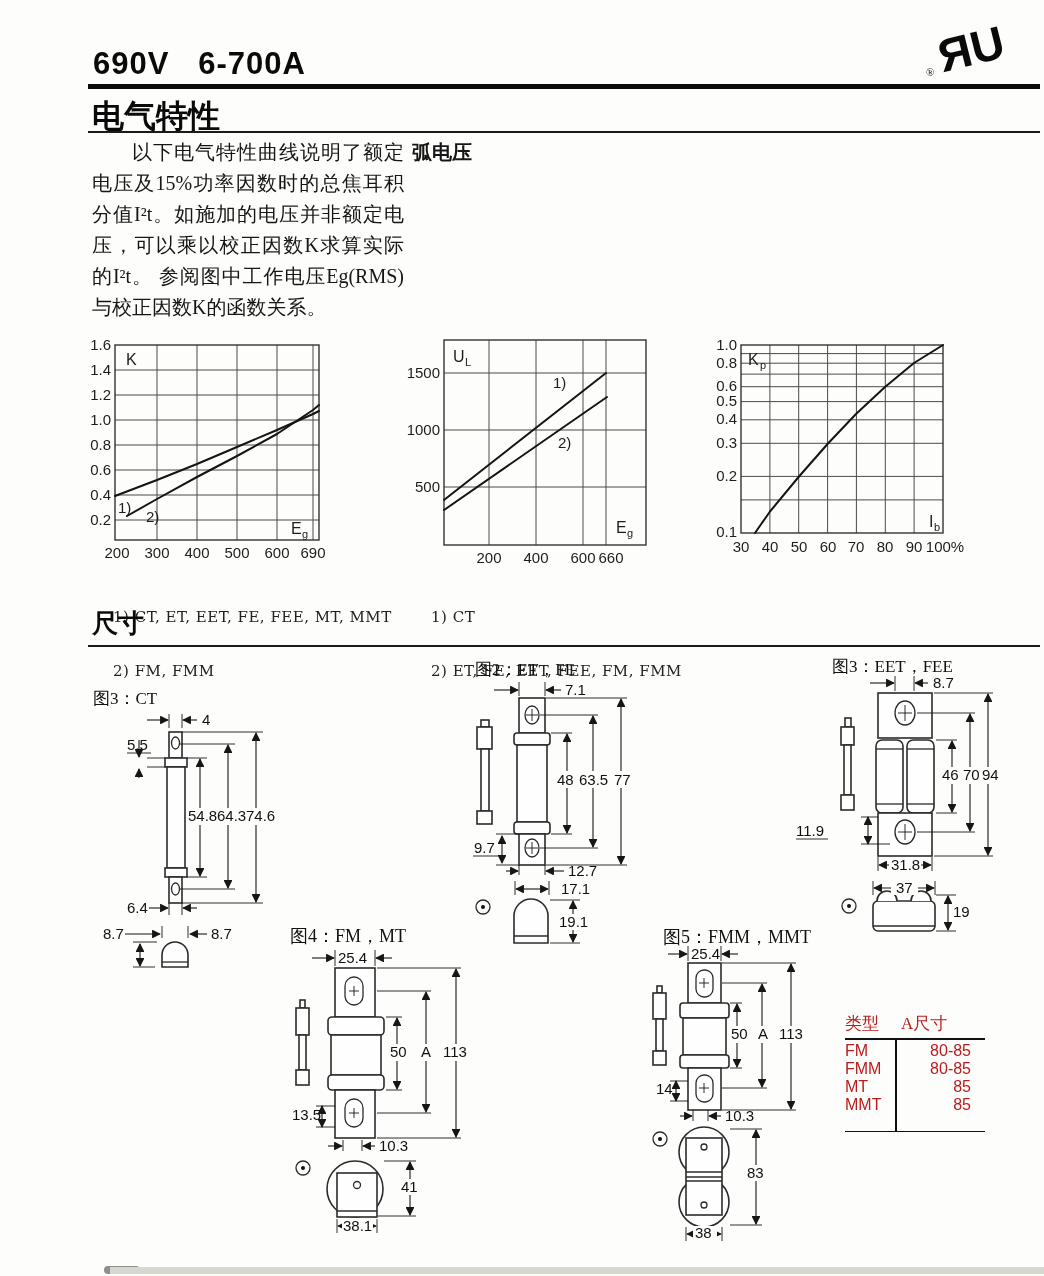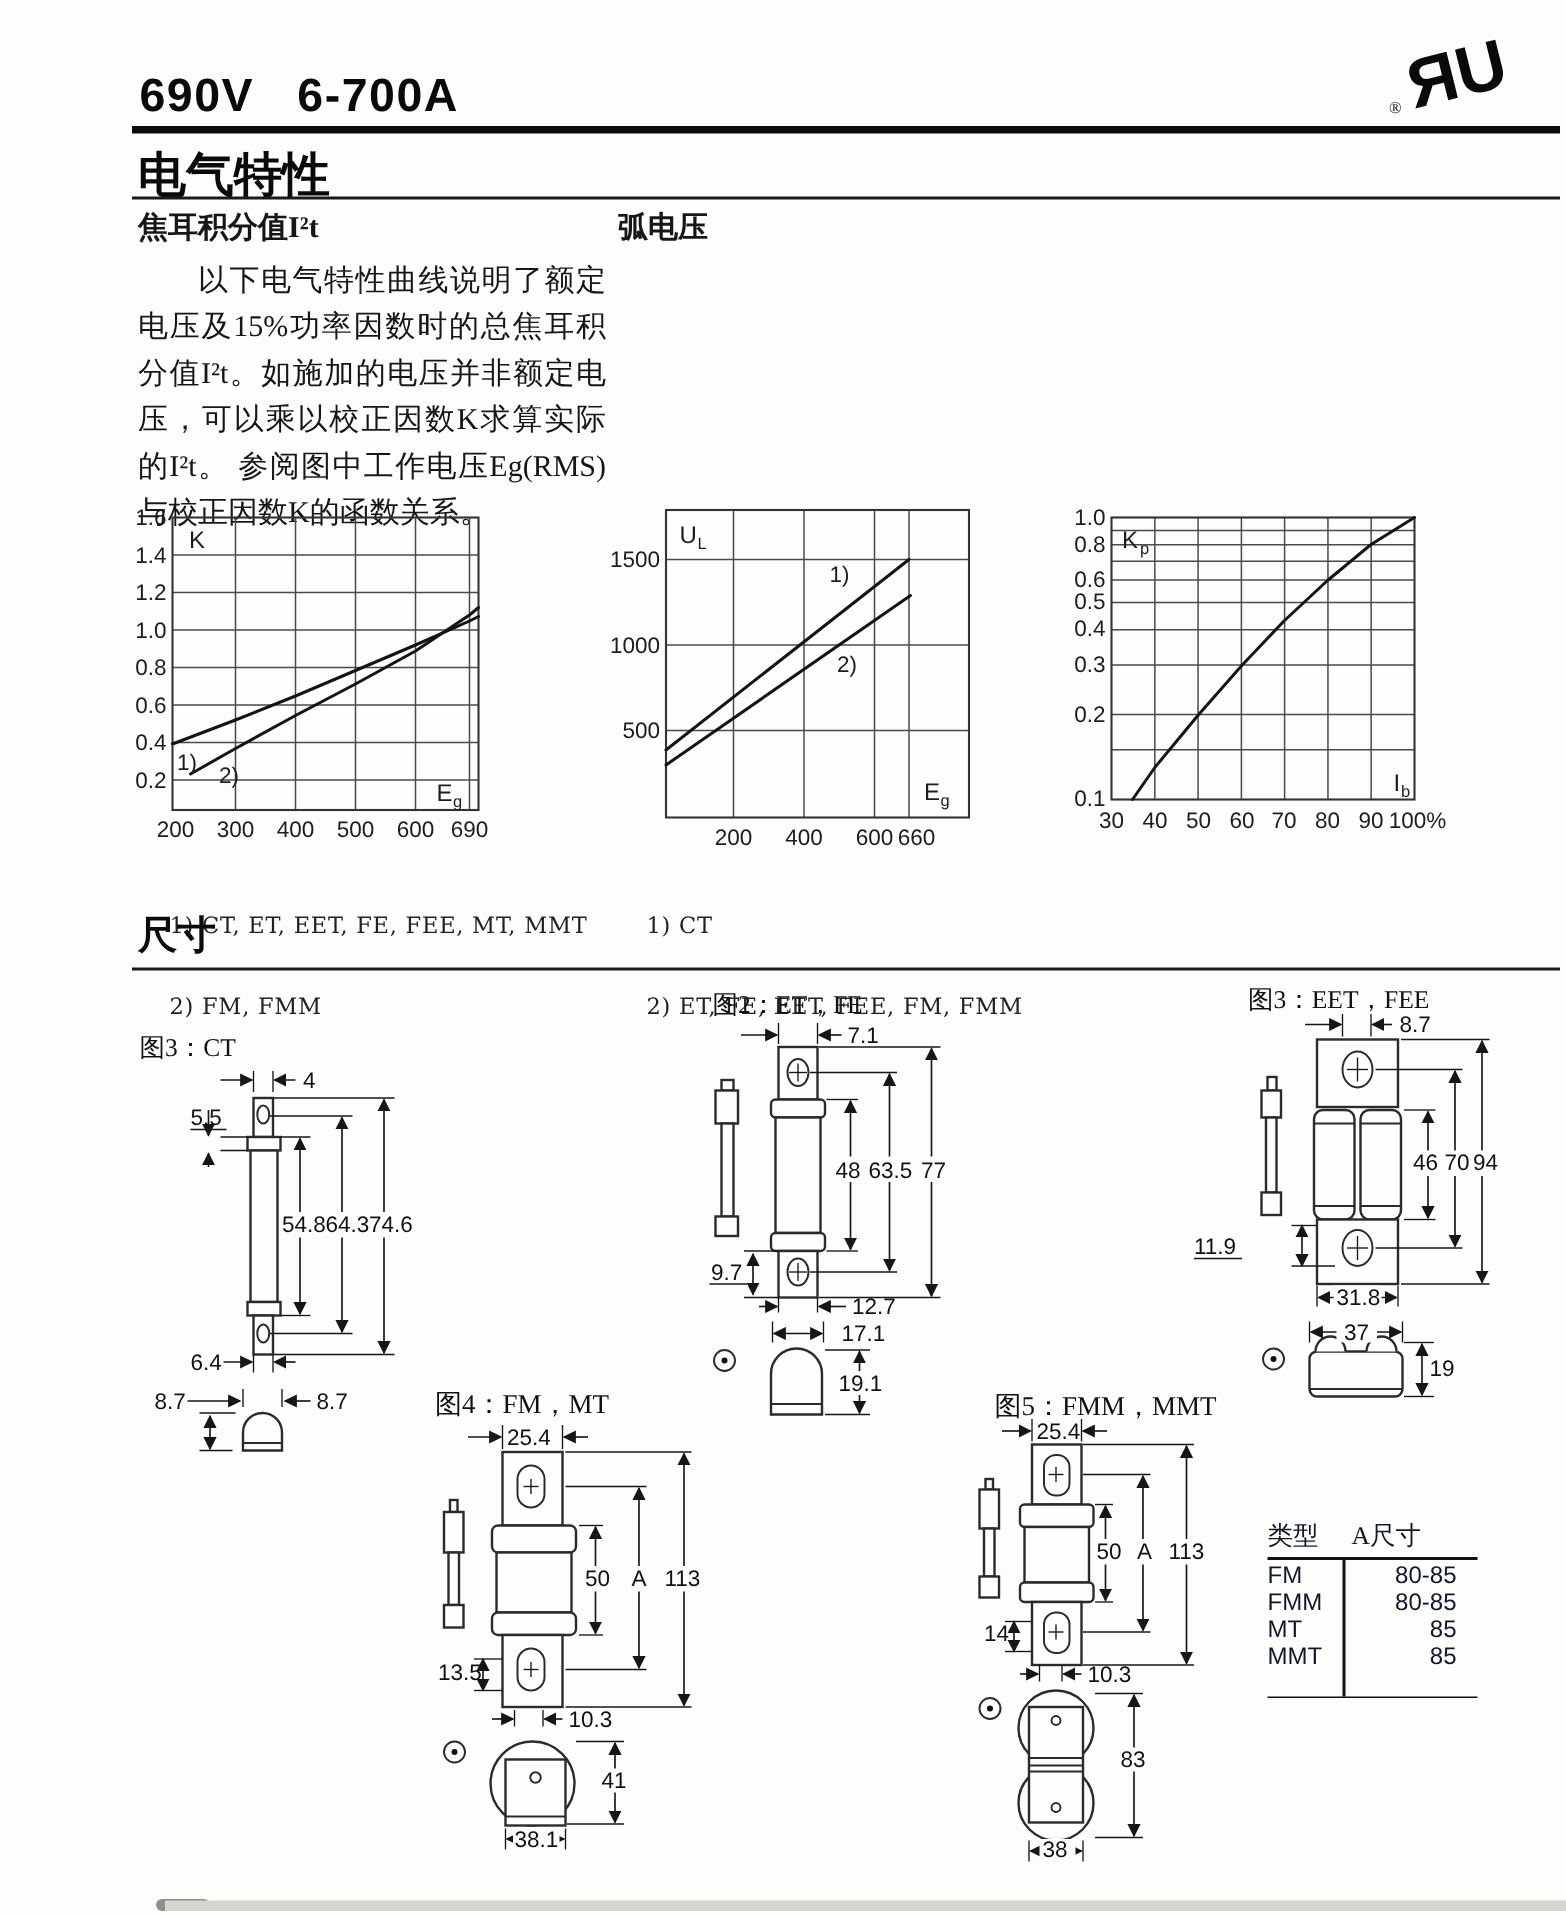--- a/index.html
+++ b/index.html
@@ -25,21 +25,21 @@
   .csub{font:11px "Liberation Sans",sans-serif;fill:#1d1d1d;}
   .dtx{font:15px "Liberation Sans","DejaVu Sans",sans-serif;fill:#111;}
   .grid{stroke:#4a4a4a;stroke-width:1;}
   .frame{fill:none;stroke:#333;stroke-width:1.4;}
   .curve{fill:none;stroke:#141414;stroke-width:2;stroke-linejoin:round;stroke-linecap:round;}
   .ol{fill:#fefefe;stroke:#2b2b2b;stroke-width:1.6;}
   .ol2{fill:none;stroke:#2b2b2b;stroke-width:1.3;}
   .dim{stroke:#161616;stroke-width:1.1;fill:none;}
   .ext{stroke:#161616;stroke-width:0.9;}
   .wbg{fill:#fdfdfb;}
-  .dtable{font-size:17px;width:140px;color:#0f172a;}
+  .dtable{font-size:17px;width:140px;color:#b91c1c;}
   .dtable .hd{display:flex;border-bottom:2px solid #111;padding-bottom:3px;}
   .dtable .hd span:first-child{width:56px;}
   .dtable .bodyrows{position:relative;border-bottom:1.5px solid #111;padding:2px 0 17px 0;}
   .dtable .vline{position:absolute;left:50px;top:0;bottom:0;width:1.5px;background:#111;}
   .dtable .row{display:flex;height:18px;font-family:"Liberation Sans",sans-serif;font-size:16px;}
   .dtable .row span:first-child{width:56px;}
   .dtable .row span:last-child{flex:1;text-align:right;padding-right:14px;}
   .notes{font-size:17px;line-height:26px;color:#161616;}
   .botbar{background:#d7d7d2;}
   .botsmudge{background:#8f8f8b;border-radius:4px;}
@@ -61,21 +61,20 @@
   <div class="abs" style="left:938px;top:22px;width:90px;height:62px;">
     <span class="ul-mark">ЯU</span>
     <span class="ul-reg">®</span>
   </div>
   <div class="abs rule-thick" style="left:88px;top:84px;width:952px;"></div>
 
   <div class="abs sec-title" style="left:92px;top:95px;">电气特性</div>
   <div class="abs rule-thin" style="left:88px;top:131px;width:952px;"></div>
 
   <div class="abs col" style="left:92px;top:137px;">
-    <h3>焦耳积分值I²t</h3>
     <p>以下电气特性曲线说明了额定电压及15%功率因数时的总焦耳积分值I²t。如施加的电压并非额定电压，可以乘以校正因数K求算实际的I²t。 参阅图中工作电压Eg(RMS)与校正因数K的函数关系。</p>
   </div>
   <div class="abs col" style="left:412px;top:137px;width:308px;">
     <h3>弧电压</h3>
   </div>
 
   <div class="abs" style="left:82px;top:337px;">
     <svg width="250" height="235">
       <g>
         <line class="grid" x1="33" y1="33" x2="237" y2="33"></line>

